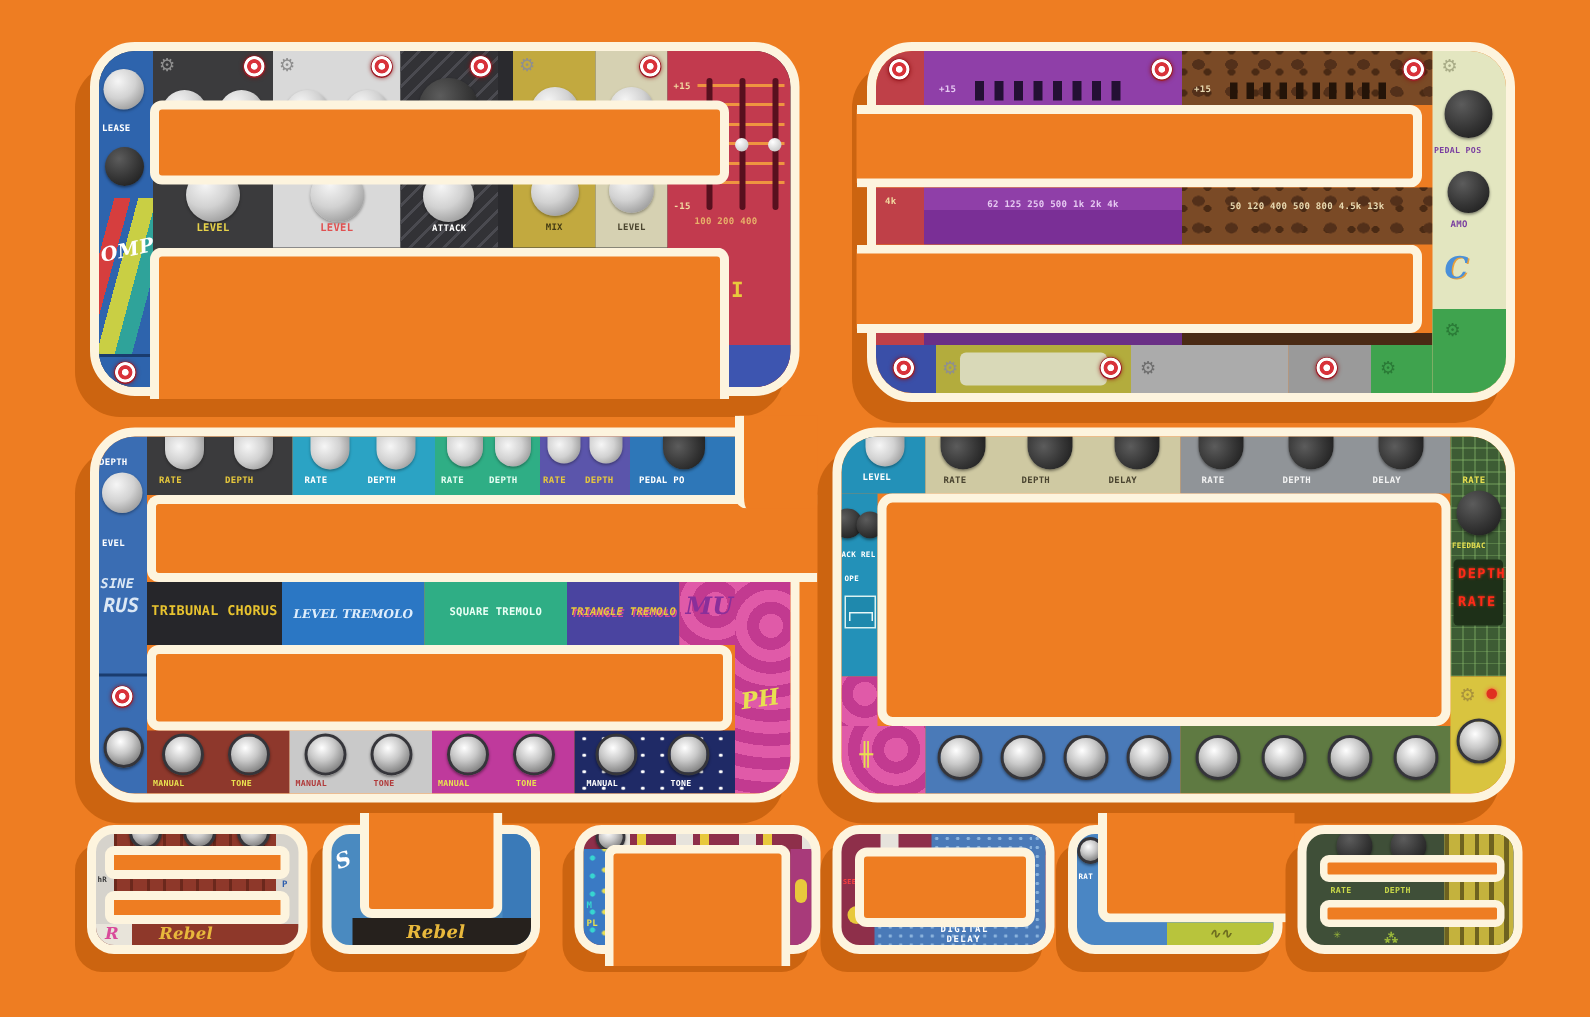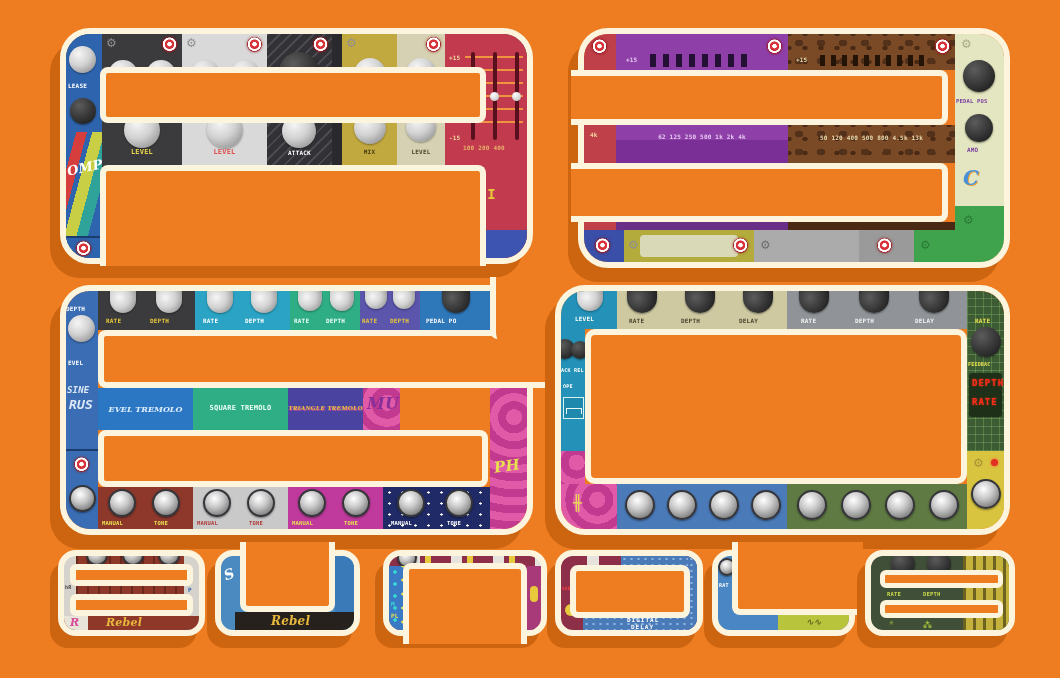--- a/index.html
+++ b/index.html
@@ -253,28 +253,31 @@
           <div class="lbl lbl6" style="left:2px;top:26px;color:#e8c93c;">RATE</div>
           <div class="lbl lbl6" style="left:30px;top:26px;color:#e8c93c;">DEPTH</div>
         </div>
         <div class="p" style="position:relative;width:70px;height:39px;background:#2e77b8;">
           <div class="kb k-drk" style="left:22px;top:0;width:28px;height:22px;border-radius:0 0 14px 14px;"></div>
           <div class="lbl lbl6" style="left:6px;top:26px;color:#fff;">PEDAL PO</div>
         </div>
       </div>
 
       <div class="p" style="left:32px;top:97px;width:392px;height:42px;display:flex;">
+        <div class="p" style="position:relative;width:90px;height:42px;background:#26262a;display:flex;align-items:center;justify-content:center;">
+          <span class="lbl" style="position:static;color:#e8c32f;font-size:9px;text-align:center;white-space:normal;line-height:1.05;">TRIBUNAL CHORUS</span>
+        </div>
         <div class="p" style="position:relative;width:95px;height:42px;background:#2b77c4;display:flex;align-items:center;justify-content:center;">
-          <span class="script" style="color:#dfeefc;font-size:8px;">EVEL TREMOLO</span>
+          <span class="script" style="color:#dfeefc;font-size:8px;">LEVEL TREMOLO</span>
         </div>
         <div class="p" style="position:relative;width:95px;height:42px;background:#2fae85;display:flex;align-items:center;justify-content:center;">
           <span class="lbl" style="position:static;color:#eafff5;font-size:7px;text-align:right;white-space:normal;line-height:1.1;">SQUARE TREMOLO</span>
         </div>
         <div class="p" style="position:relative;width:75px;height:42px;background:#4a44a0;display:flex;align-items:center;justify-content:center;">
-          <span class="lbl" style="position:static;color:#e8c93c;font-size:7px;font-style:italic;text-align:center;white-space:normal;line-height:1.1;text-shadow:1px 1px 0 #d84a9a;font-family:Liberation Serif, serif;">TRIANGLE TREMOLO</span>
+          <span class="lbl" style="position:static;color:#e8c93c;font-size:7px;font-style:italic;text-align:center;white-space:normal;line-height:1.1;text-shadow:1px 1px 0 #d84a9a;">TRIANGLE TREMOLO</span>
         </div>
         <div class="p psy" style="position:relative;width:37px;height:42px;">
           <span class="lbl script" style="left:4px;top:6px;color:#8a2f9a;font-size:16px;">MU</span>
         </div>
       </div>
 
       <div class="p" style="left:32px;top:196px;width:392px;height:42px;display:flex;">
         <div class="p" style="position:relative;width:95px;height:42px;background:#8e382c;">
           <div class="kb k-met" style="left:10px;top:2px;width:28px;height:28px;"></div>
           <div class="kb k-met" style="left:54px;top:2px;width:28px;height:28px;"></div>

